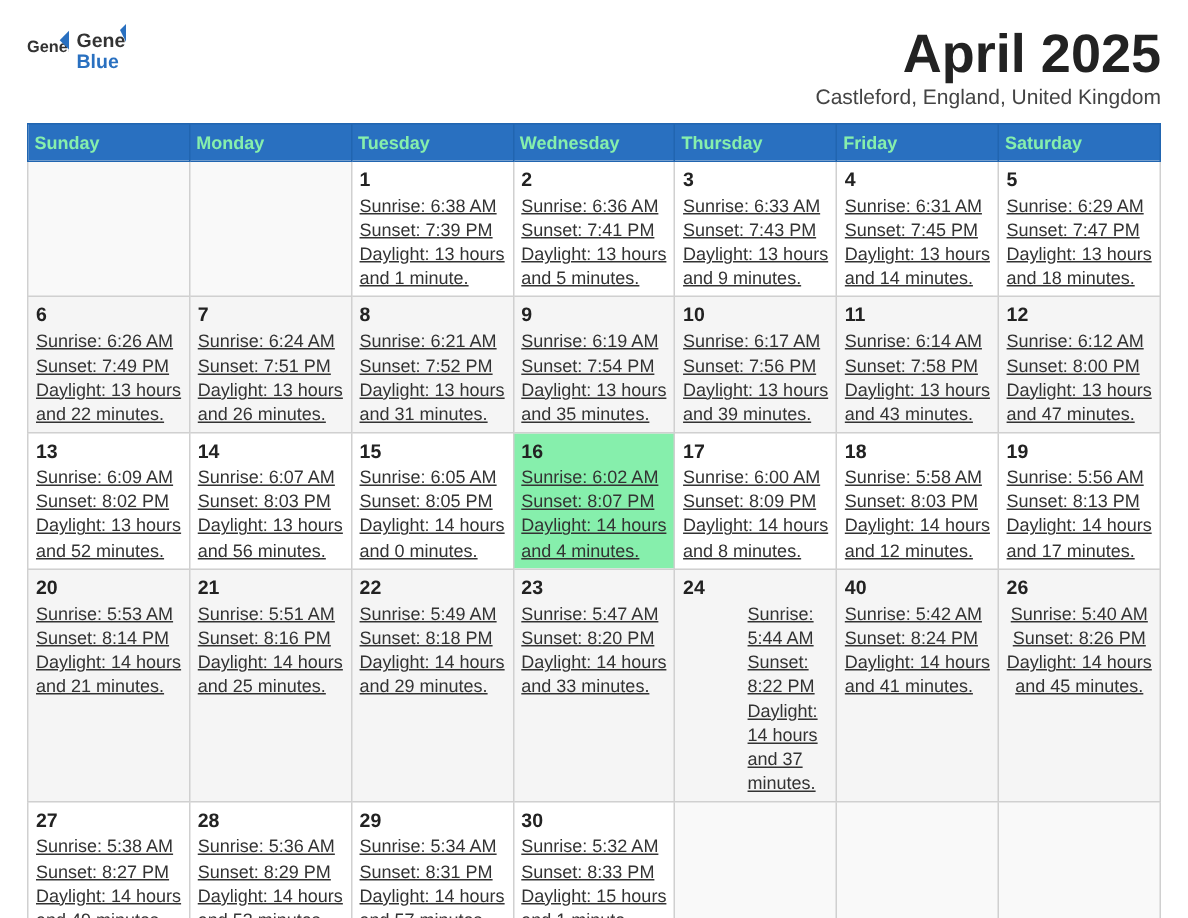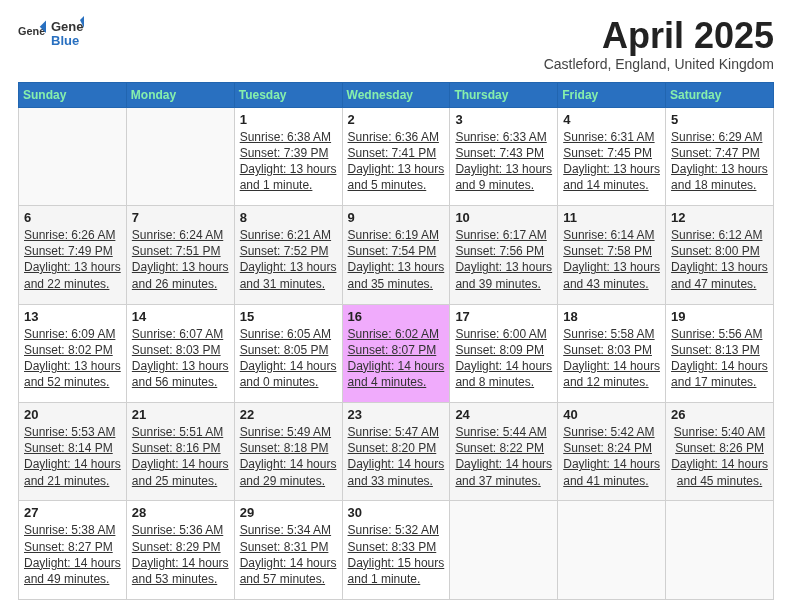--- a/index.html
+++ b/index.html
@@ -214,21 +214,21 @@
             <div class="cell-info" style="white-space: pre-line;">Sunrise: 6:07 AM
 Sunset: 8:03 PM
 Daylight: 13 hours and 56 minutes.</div>
           </td>
           <td style="background: rgb(255, 255, 255);">
             <div class="cell-day">15</div>
             <div class="cell-info" style="white-space: pre-line;">Sunrise: 6:05 AM
 Sunset: 8:05 PM
 Daylight: 14 hours and 0 minutes.</div>
           </td>
-          <td style="background: #f0abfc;">
+          <td style="background: #86efac;">
             <div class="cell-day">16</div>
             <div class="cell-info" style="white-space: pre-line;">Sunrise: 6:02 AM
 Sunset: 8:07 PM
 Daylight: 14 hours and 4 minutes.</div>
           </td>
           <td style="background: rgb(255, 255, 255);">
             <div class="cell-day">17</div>
             <div class="cell-info" style="white-space: pre-line;">Sunrise: 6:00 AM
 Sunset: 8:09 PM
 Daylight: 14 hours and 8 minutes.</div>
@@ -266,21 +266,21 @@
 Daylight: 14 hours and 29 minutes.</div>
           </td>
           <td style="background: rgb(245, 245, 245);">
             <div class="cell-day">23</div>
             <div class="cell-info" style="white-space: pre-line;">Sunrise: 5:47 AM
 Sunset: 8:20 PM
 Daylight: 14 hours and 33 minutes.</div>
           </td>
           <td style="background: rgb(245, 245, 245);">
             <div class="cell-day">24</div>
-            <div class="cell-info" style="white-space: pre-line;">Sunrise: 5:44 AM
+            <div class="cell-info" style="white-space: pre-line; margin-left: 43px;">Sunrise: 5:44 AM
 Sunset: 8:22 PM
 Daylight: 14 hours and 37 minutes.</div>
           </td>
           <td style="background: rgb(245, 245, 245);">
             <div class="cell-day">40</div>
             <div class="cell-info" style="white-space: pre-line;">Sunrise: 5:42 AM
 Sunset: 8:24 PM
 Daylight: 14 hours and 41 minutes.</div>
           </td>
           <td style="background: rgb(245, 245, 245);">

